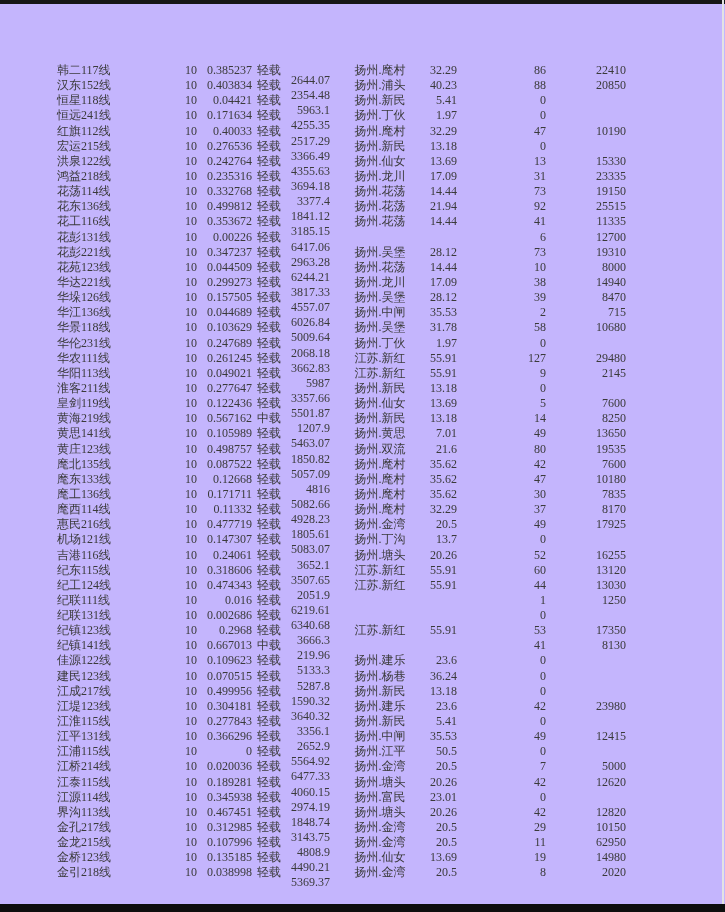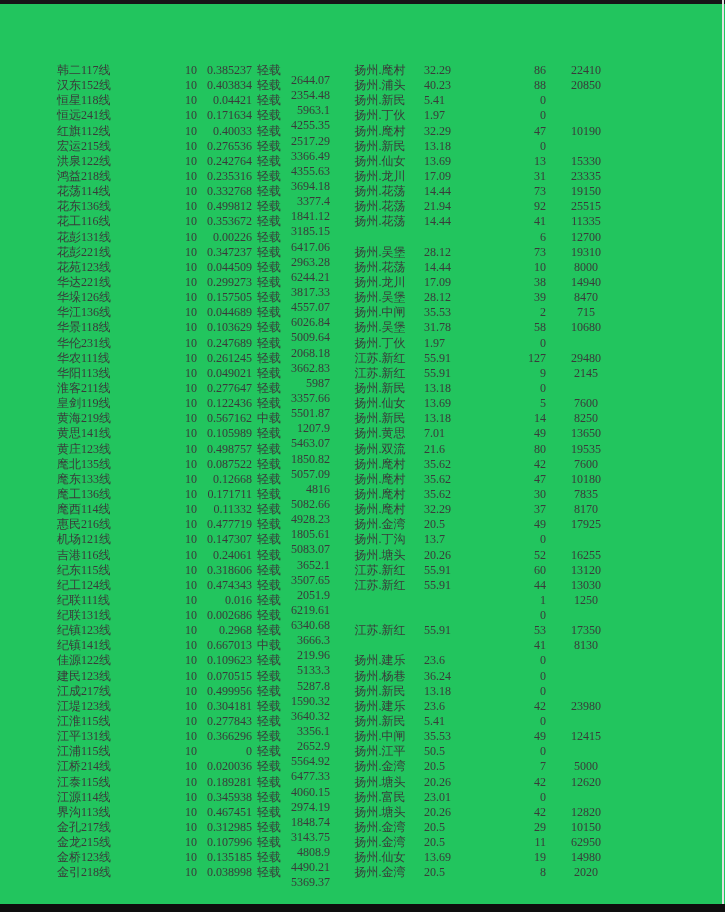--- a/index.html
+++ b/index.html
@@ -1,21 +1,21 @@
 <!DOCTYPE html>
 <html><head>
 <meta charset="utf-8">
 <style>
   html,body{margin:0;padding:0;}
   body{
     width:725px;height:912px;position:relative;overflow:hidden;
     background:#ffffff;
     font-family:"Liberation Serif","DejaVu Serif",serif;
   }
-  .page{position:absolute;inset:0;background:#22c55e;font-family:Liberation Serif, serif;}
+  .page{position:absolute;inset:0;background:#c4b5fd;font-family:Liberation Serif, serif;}
   .top-edge{position:absolute;left:0;top:0;width:725px;height:4px;background:#161616;}
   .bottom-edge{position:absolute;left:0;bottom:0;width:725px;height:8px;background:#0e0e0e;}
   .right-edge{position:absolute;top:0;right:1px;width:2px;height:912px;background:#e3e3e3;}
   .table{
     position:absolute;left:57px;top:53px;width:580px;
     color:#3a3a3a;
   }
   .row{
     display:grid;
     grid-template-columns:125px 15px 55px 30px 48px 94px 33px 89px 80px;
@@ -25,23 +25,23 @@
   .cell{
     font-size:12px;line-height:15px;white-space:nowrap;overflow:visible;
     box-sizing:border-box;
   }
   .c1{text-align:left;}
   .c2{text-align:right;}
   .c3{text-align:right;}
   .c4{text-align:left;padding-left:5px;}
   .c5{text-align:right;margin-top:20px;}
   .c6{text-align:center;padding-left:6px;}
-  .c7{text-align:left;}
+  .c7{text-align:right;}
   .c8{text-align:right;}
-  .c9{text-align:center;}
+  .c9{text-align:right;}
 </style>
 </head>
 <body>
 
 <div class="page">
   <div class="top-edge"></div>
   <div class="table">
       <div class="row">
         <div class="cell c1">韩二117线</div>
         <div class="cell c2">10</div>

